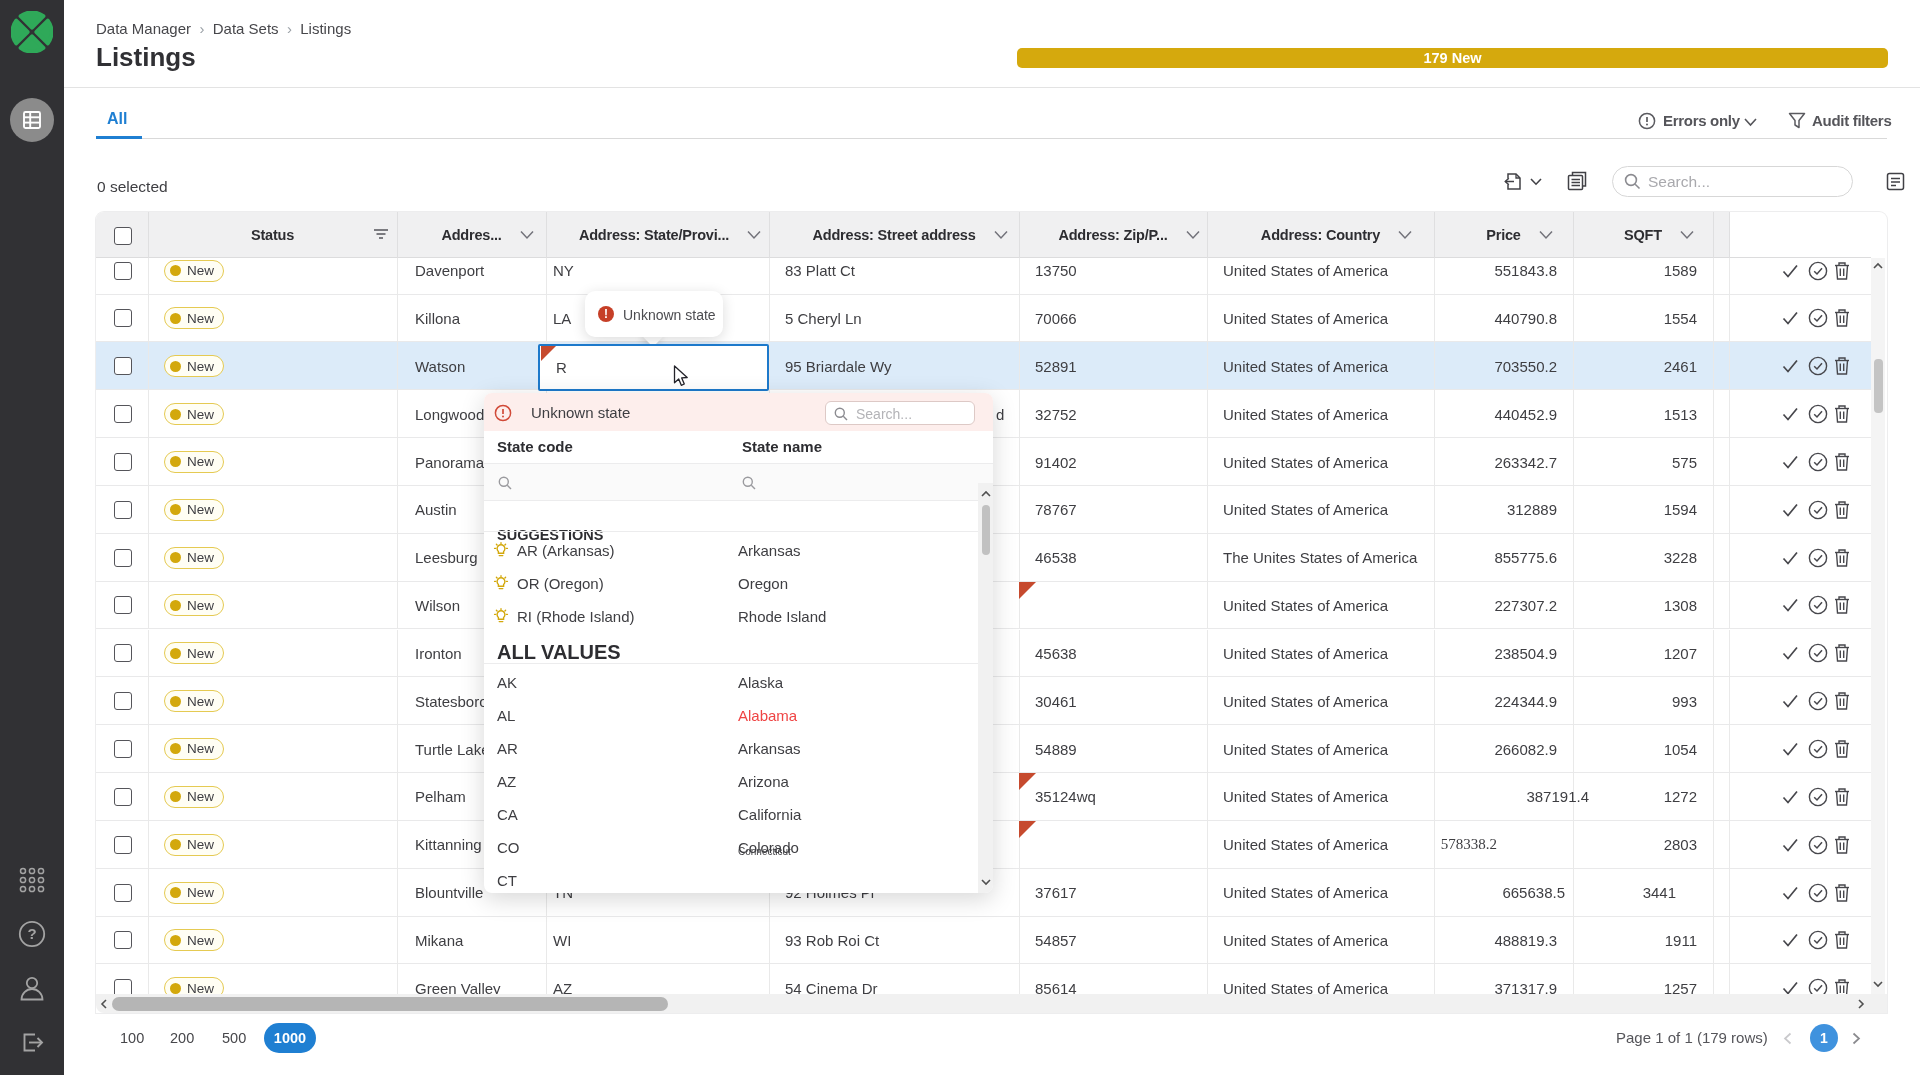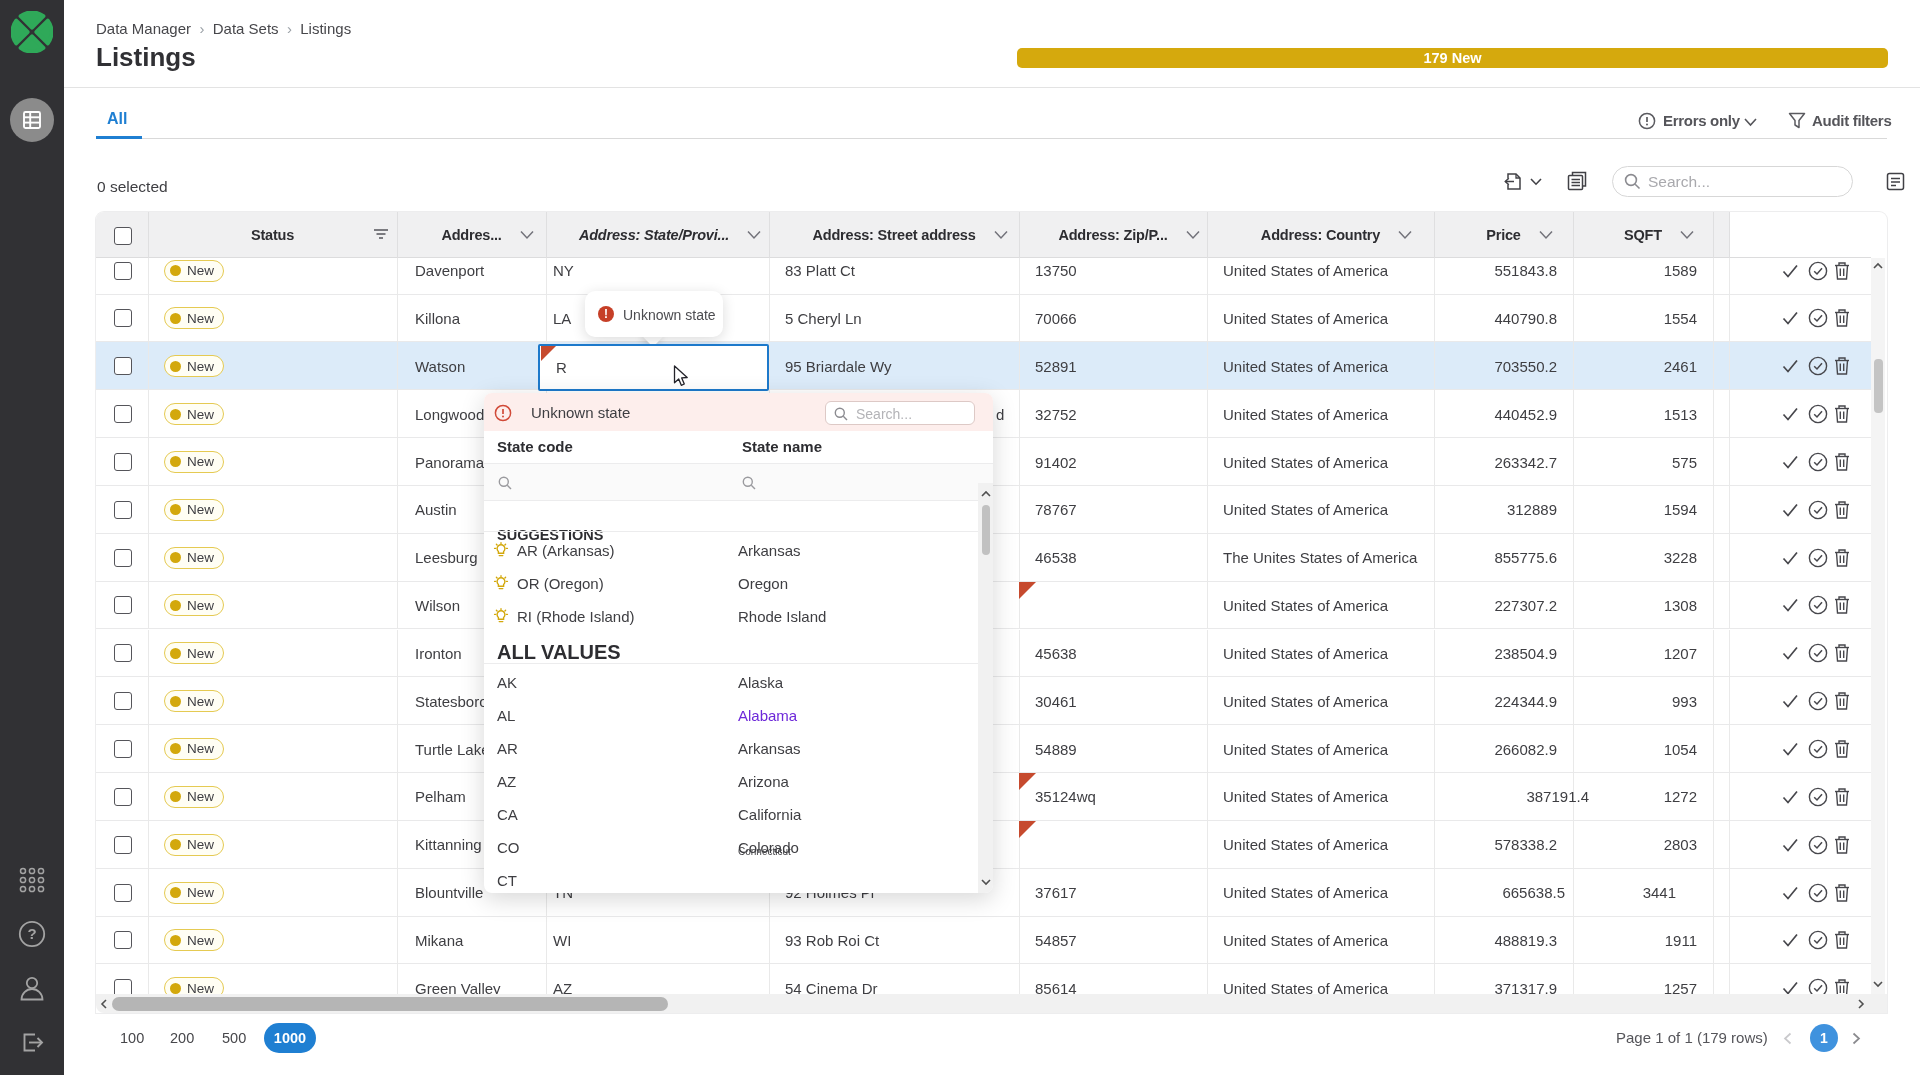--- a/index.html
+++ b/index.html
@@ -159,21 +159,21 @@
         <line x1="5" y1="9" x2="9" y2="9"></line>
       </g>
     </svg>
 <div class="hcell" style="left:397px;top:212px;width:149px;height:45px;">
       <span style="margin-left:33px;">Addres...</span>
       <svg width="16" height="10" viewBox="0 0 16 10" style="margin-left:17px;">
         <polyline points="2,1.5 8,8 14,1.5" fill="none" stroke="#72727a" stroke-width="1.5"></polyline>
       </svg>
     </div>
 <div class="hcell" style="left:546px;top:212px;width:223px;height:45px;">
-      <span style="margin-left:26px;font-style:italic;">Address: State/Provi...</span>
+      <span style="margin-left:26px;">Address: State/Provi...</span>
       <svg width="16" height="10" viewBox="0 0 16 10" style="margin-left:17px;">
         <polyline points="2,1.5 8,8 14,1.5" fill="none" stroke="#72727a" stroke-width="1.5"></polyline>
       </svg>
     </div>
 <div class="hcell" style="left:769px;top:212px;width:250px;height:45px;">
       <span style="margin-left:33px;">Address: Street address</span>
       <svg width="16" height="10" viewBox="0 0 16 10" style="margin-left:17px;">
         <polyline points="2,1.5 8,8 14,1.5" fill="none" stroke="#72727a" stroke-width="1.5"></polyline>
       </svg>
     </div>
@@ -677,21 +677,21 @@
 <div class="vline" style="left:1617px;top:0;height:47.85px;"></div>
 <div class="vline" style="left:1633px;top:0;height:47.85px;"></div>
 <div class="abs" style="left:18px;top:14.9px;width:18px;height:18px;border:1.5px solid #55555a;border-radius:3px;background:#fff;"></div>
 <div class="abs" style="left:68px;top:12.9px;width:60px;height:22px;border:1.5px solid #e5ca52;border-radius:11px;background:#fffef4;display:flex;align-items:center;">
           <span style="width:11px;height:11px;border-radius:50%;background:#d3a80c;margin-left:5px;"></span>
           <span style="font-size:13.5px;color:#3e3e42;margin-left:6px;">New</span>
         </div>
 <div class="cell" style="left:319px;top:0;width:131px;height:47.85px;">Kittanning</div>
 <div class="abs" style="left:923px;top:0;width:0;height:0;border-top:17px solid #c64a2e;border-right:17px solid transparent;"></div>
 <div class="cell" style="left:1127px;top:0;width:210px;height:47.85px;">United States of America</div>
-<div class="cell" style="left:1338px;top:0;width:123px;height:47.85px;justify-content:flex-end;">578338.2</div>
+<div class="cell" style="left:1278px;top:0;width:123px;height:47.85px;justify-content:flex-end;font-family:Liberation Serif, serif;">578338.2</div>
 <div class="cell" style="left:1477px;top:0;width:124px;height:47.85px;justify-content:flex-end;">2803</div>
 <svg class="abs" style="left:1685px;top:13.9px;" width="18" height="20" viewBox="0 0 18 20">
  <path d="M2.5 10.5 L7 15.5 L16 4.5" fill="none" stroke="#47474c" stroke-width="1.7"></path>
         </svg>
 <svg class="abs" style="left:1711.5px;top:13.9px;" width="20" height="20" viewBox="0 0 20 20">
  <circle cx="10" cy="10" r="8.6" fill="none" stroke="#47474c" stroke-width="1.4"></circle>
  <path d="M6.2 10.2 L9 13 L14 7.2" fill="none" stroke="#47474c" stroke-width="1.5"></path>
         </svg>
 <svg class="abs" style="left:1737px;top:13.9px;" width="18" height="20" viewBox="0 0 18 20">
  <g fill="none" stroke="#47474c" stroke-width="1.4">
@@ -937,21 +937,21 @@
   </g>
       </svg>
       <div class="abs" style="left:33px;top:215px;font-size:15px;color:#3e3e42;">RI (Rhode Island)</div>
 <div class="abs" style="left:254px;top:215px;font-size:15px;color:#3e3e42;">Rhode Island</div>
 
   <div class="abs" style="left:13px;top:248px;font-size:20px;font-weight:bold;color:#2d2d31;">ALL VALUES</div>
   <div class="abs" style="left:0;top:270.5px;width:494px;height:1px;background:#ececed;"></div>
 <div class="abs" style="left:13px;top:281px;font-size:15px;color:#3e3e42;">AK</div>
 <div class="abs" style="left:254px;top:281px;font-size:15px;color:#3e3e42;">Alaska</div>
 <div class="abs" style="left:13px;top:314px;font-size:15px;color:#3e3e42;">AL</div>
-<div class="abs" style="left:254px;top:314px;font-size:15px;color:#6d28d9;">Alabama</div>
+<div class="abs" style="left:254px;top:314px;font-size:15px;color:#ef4444;">Alabama</div>
 <div class="abs" style="left:13px;top:347px;font-size:15px;color:#3e3e42;">AR</div>
 <div class="abs" style="left:254px;top:347px;font-size:15px;color:#3e3e42;">Arkansas</div>
 <div class="abs" style="left:13px;top:380px;font-size:15px;color:#3e3e42;">AZ</div>
 <div class="abs" style="left:254px;top:380px;font-size:15px;color:#3e3e42;">Arizona</div>
 <div class="abs" style="left:13px;top:413px;font-size:15px;color:#3e3e42;">CA</div>
 <div class="abs" style="left:254px;top:413px;font-size:15px;color:#3e3e42;">California</div>
 <div class="abs" style="left:13px;top:446px;font-size:15px;color:#3e3e42;">CO</div>
 <div class="abs" style="left:254px;top:446px;font-size:15px;color:#3e3e42;">Colorado</div>
 <div class="abs" style="left:13px;top:479px;font-size:15px;color:#3e3e42;">CT</div>
 <div class="abs" style="left:254px;top:453px;font-size:10px;color:#3e3e42;">Connecticut</div>

